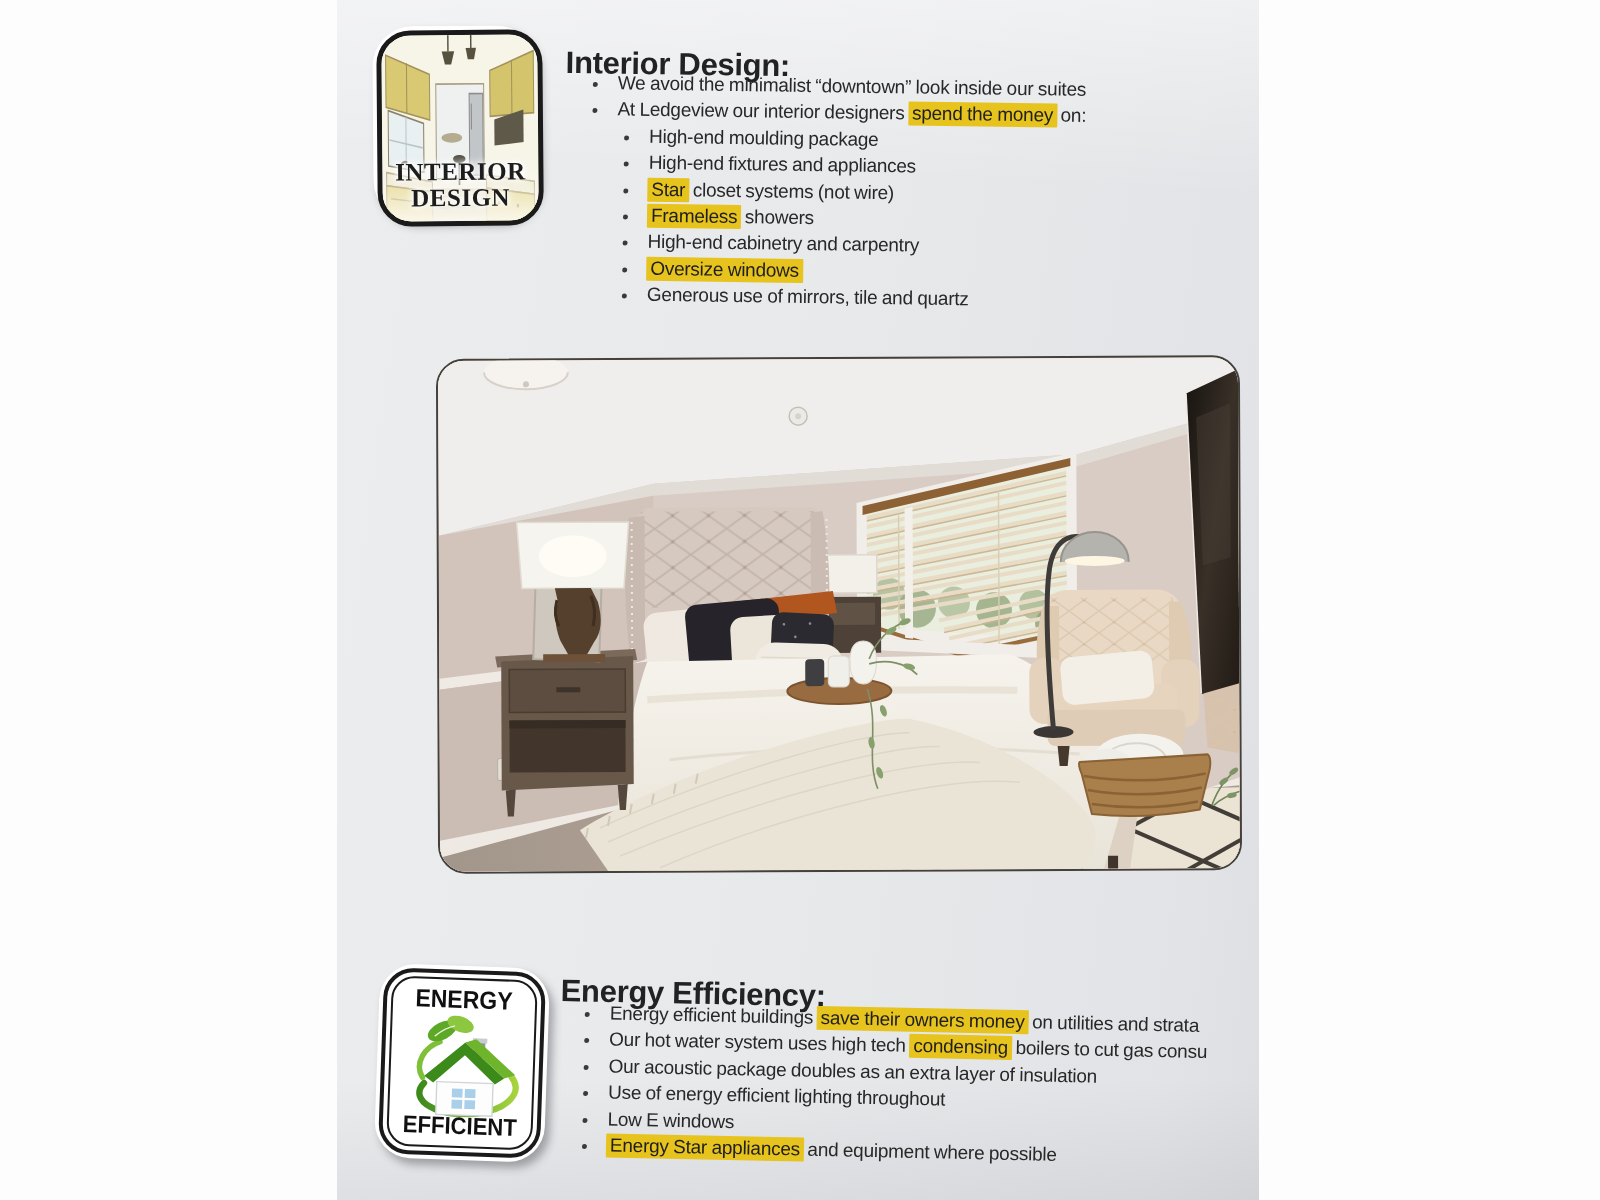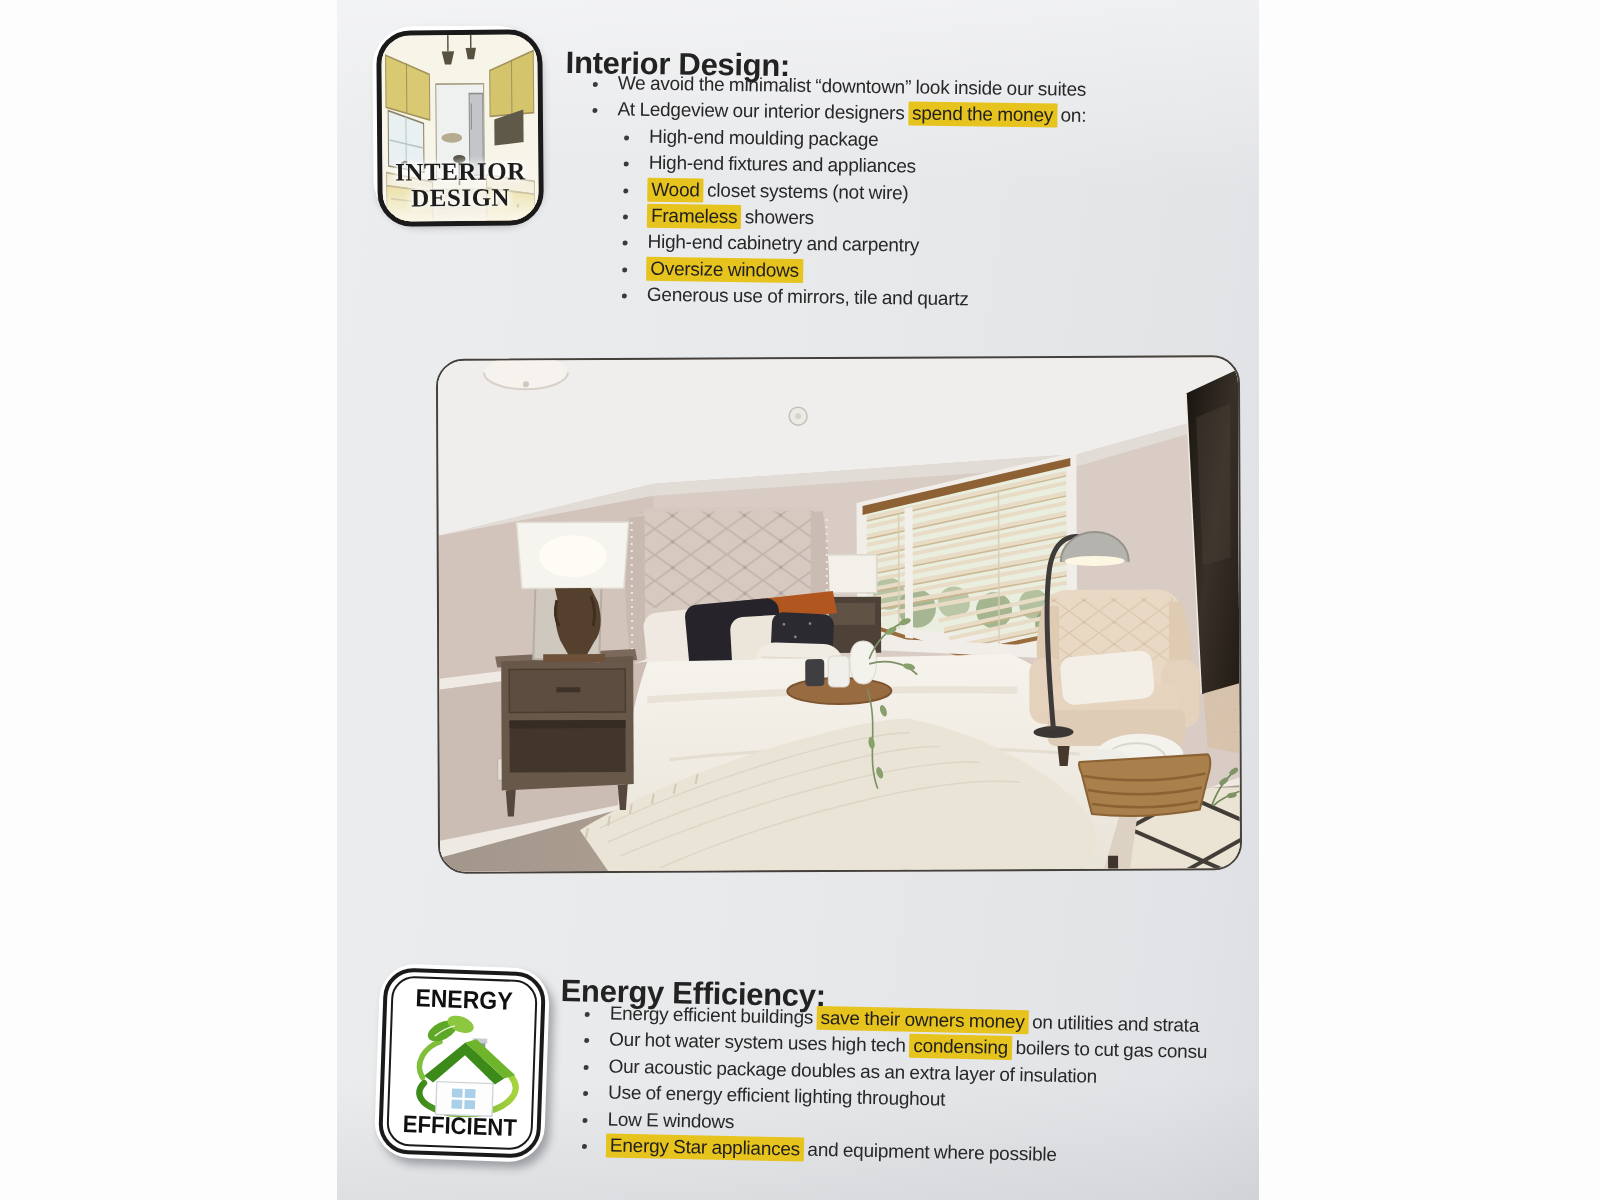--- a/index.html
+++ b/index.html
@@ -126,21 +126,21 @@
     <li class="lvl2">
         <span class="dot"></span>
         <span class="t"><span>High-end moulding package</span><span></span></span>
       </li>
     <li class="lvl2">
         <span class="dot"></span>
         <span class="t"><span>High-end fixtures and appliances</span><span></span></span>
       </li>
     <li class="lvl2">
         <span class="dot"></span>
-        <span class="t"><span></span><span class="hl">Wood</span><span> closet systems (not wire)</span></span>
+        <span class="t"><span></span><span class="hl">Star</span><span> closet systems (not wire)</span></span>
       </li>
     <li class="lvl2">
         <span class="dot"></span>
         <span class="t"><span></span><span class="hl">Frameless</span><span> showers</span></span>
       </li>
     <li class="lvl2">
         <span class="dot"></span>
         <span class="t"><span>High-end cabinetry and carpentry</span><span></span></span>
       </li>
     <li class="lvl2">

